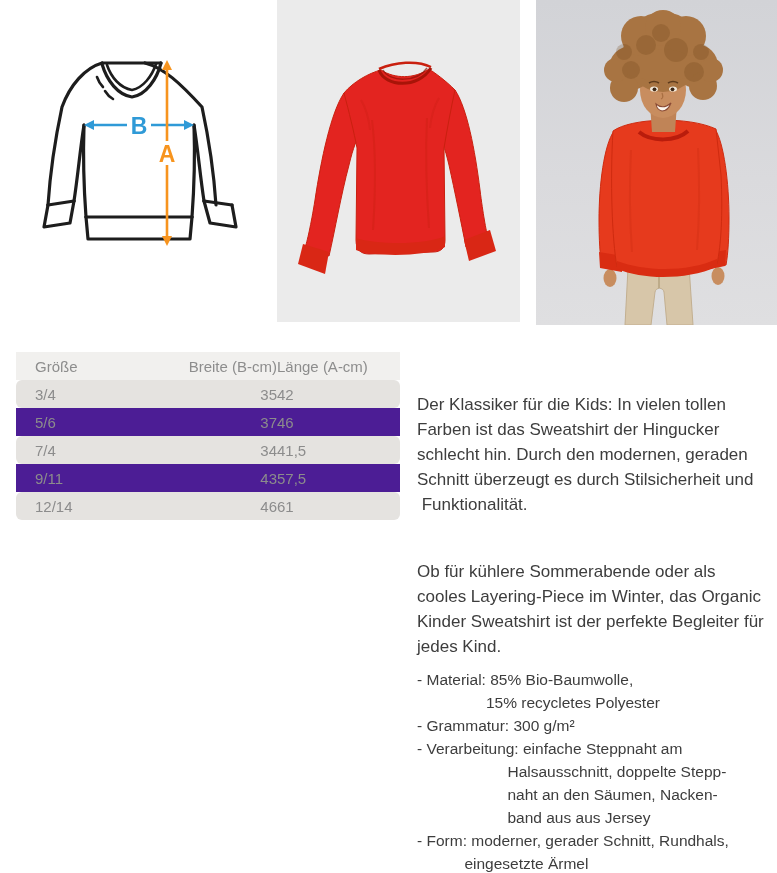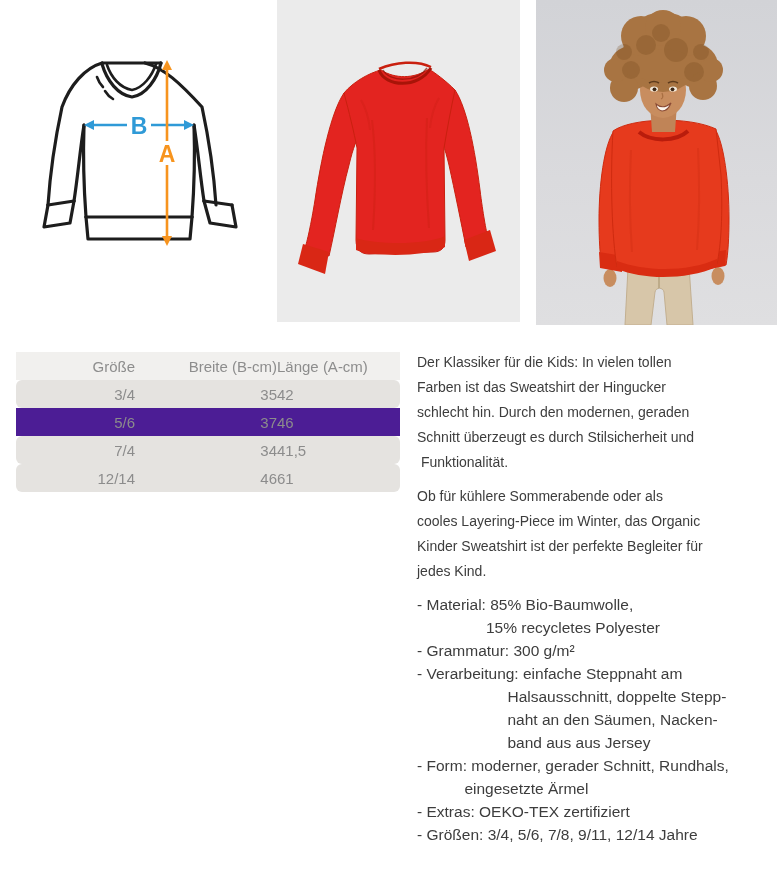--- a/index.html
+++ b/index.html
@@ -13,27 +13,27 @@
   .photo-model { position:absolute; left:536px; top:0; width:241px; height:325px;
                  background:linear-gradient(180deg,#d2d3d7 0%,#dadadd 55%,#dfdfe1 100%); }
   .photo-flat svg, .photo-model svg, .diagram-wrap svg { display:block; width:100%; height:100%; }
 
   
   .sizetable { position:absolute; left:16px; top:352px; width:384px; font-size:15px; color:#8c8c8c; }
   .st-row { display:flex; height:28px; align-items:center; }
   .st-head { background:#f1f0ee; color:#8d8d8d; }
   .st-dark { background:#e5e3e0;border-radius:6px; }
   .st-light { background:#4c1d95; }
-  .c1 { width:119px; padding-left:19px;text-align:right; }
+  .c1 { width:119px; padding-left:19px; }
   .c2 { width:142px;text-align:right; }
   .c3 { flex:1; }
 
   
   .desc { position:absolute; left:417px; top:350px; width:358px; color:#3d3d3d; }
-  .desc .para { white-space:pre-wrap; font-size:14px; line-height:25px; margin-bottom:9px; }
+  .desc .para { white-space:pre-wrap; font-size:17px; line-height:25px; margin-bottom:9px;margin-top:42px; }
   .desc .list { white-space:pre-wrap; font-size:15.5px; line-height:23px; margin-top:8px; }
 </style>
 </head>
 <body>
 
 <div class="screen">
 
   <div class="diagram-wrap">
     <svg viewBox="0 0 200 197">
       <g fill="none" stroke="#1d1d1d" stroke-width="3.2" stroke-linecap="round" stroke-linejoin="round">
@@ -181,20 +181,25 @@
     </div>
     <div class="st-row st-light">
       <div class="c1">5/6</div>
       <div class="c2">37</div>
       <div class="c3">46</div>
     </div>
     <div class="st-row st-dark">
       <div class="c1">7/4</div>
       <div class="c2">34</div>
       <div class="c3">41,5</div>
+    </div>
+    <div class="st-row st-light">
+      <div class="c1">9/11</div>
+      <div class="c2">43</div>
+      <div class="c3">57,5</div>
     </div>
     <div class="st-row st-dark">
       <div class="c1">12/14</div>
       <div class="c2">46</div>
       <div class="c3">61</div>
     </div>
   </div>
 
   <div class="desc">
     <div class="para">Der Klassiker für die Kids: In vielen tollen

